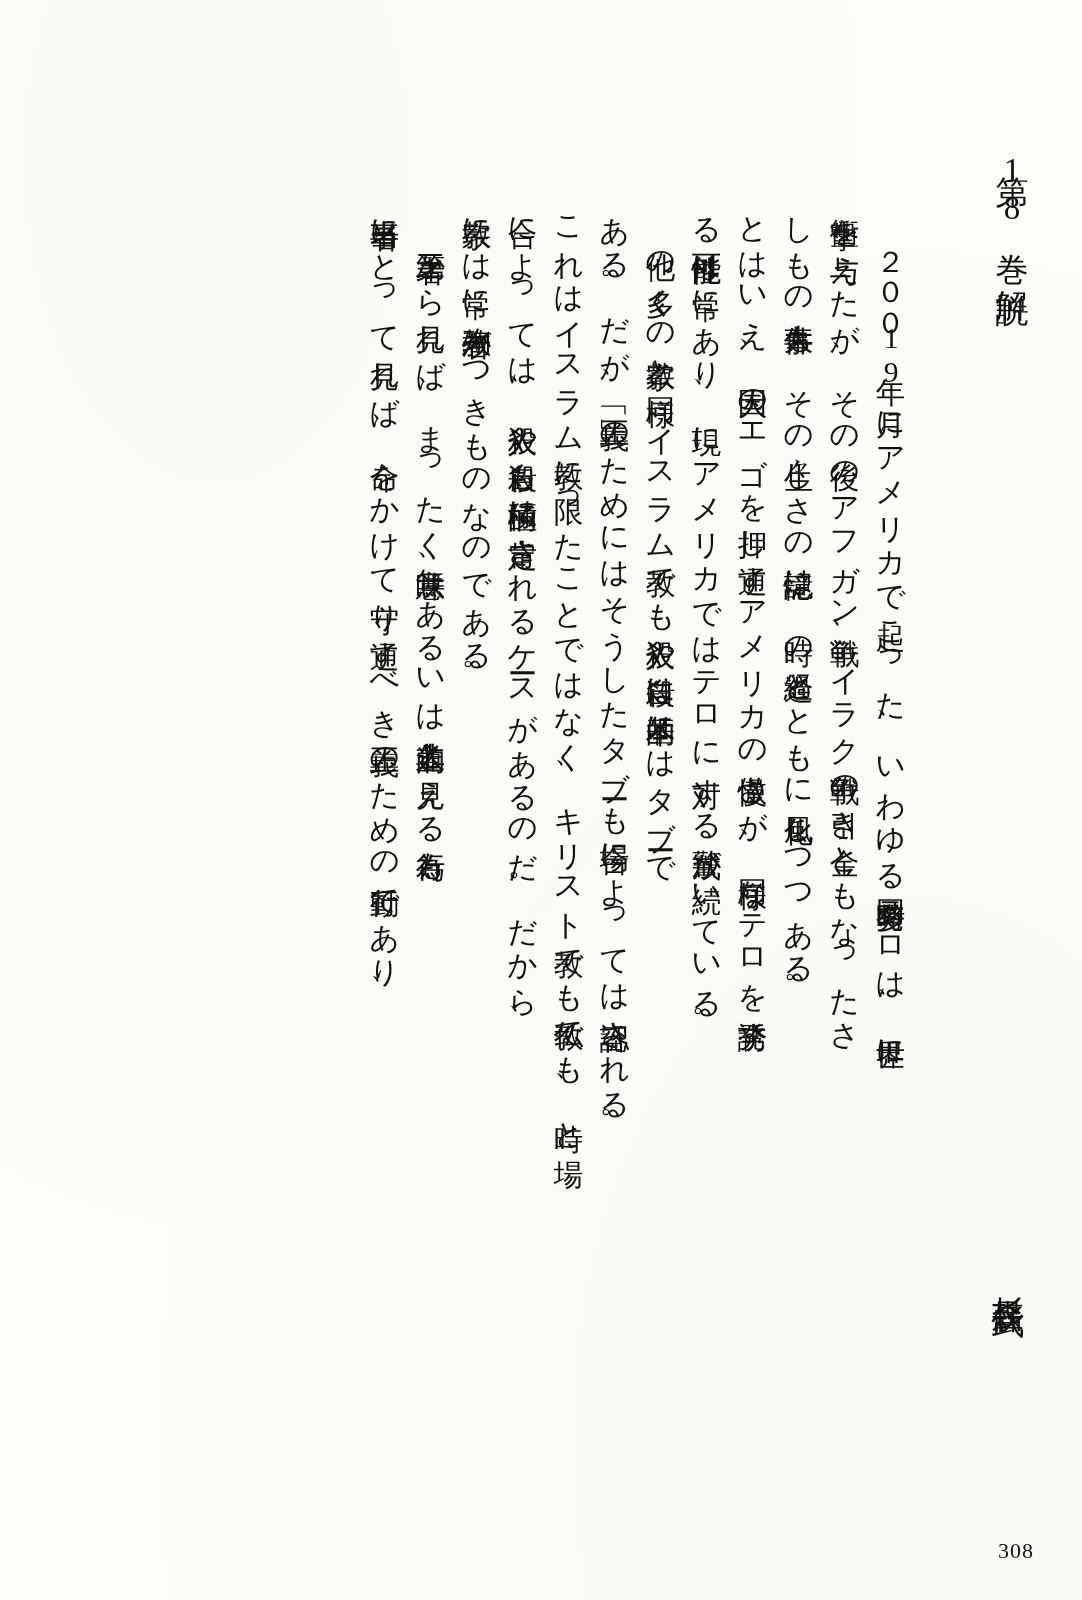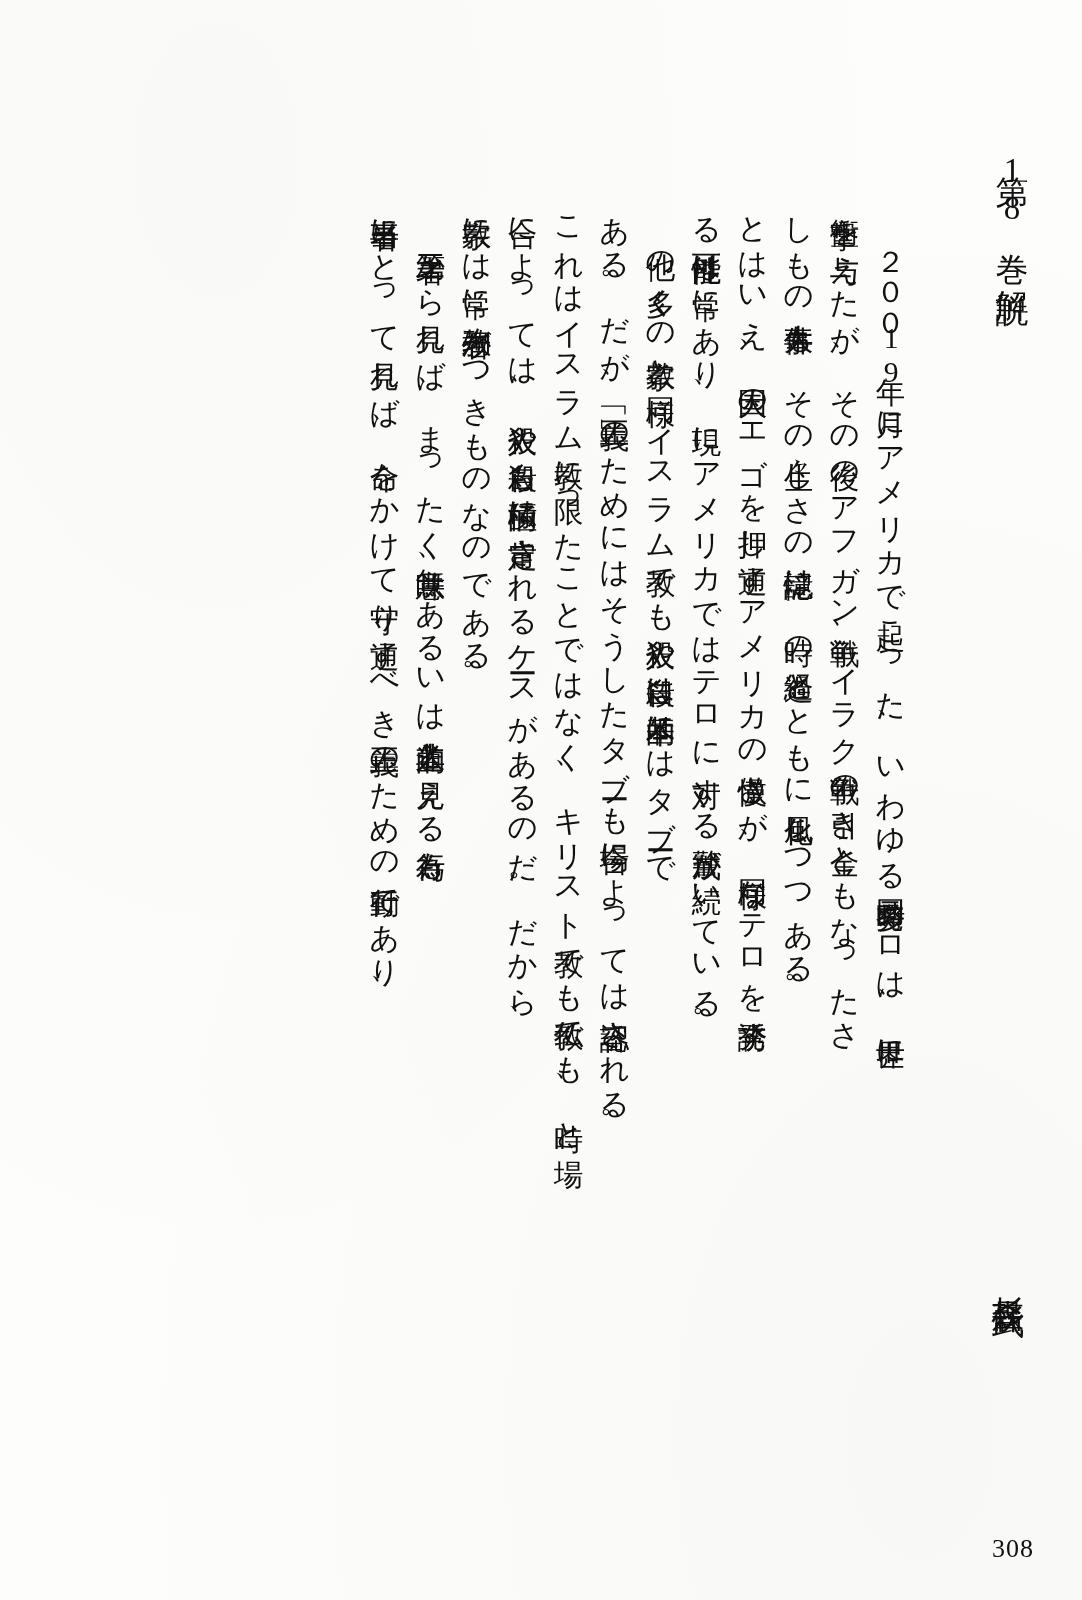--- a/index.html
+++ b/index.html
@@ -52,21 +52,21 @@
     right: 52px;
     font-size: 33px;
     letter-spacing: 3px;
   }
 
   
   #page-number {
     position: absolute;
     bottom: 36px;
     right: 48px;
-    font-size: 26px;
+    font-size: 22px;
     font-family: "Liberation Serif", "DejaVu Serif", serif;
     letter-spacing: 1px;
   }
 
   
   #body-text {
     position: absolute;
     top: 196px;
     right: 168px;
     left: 150px;

